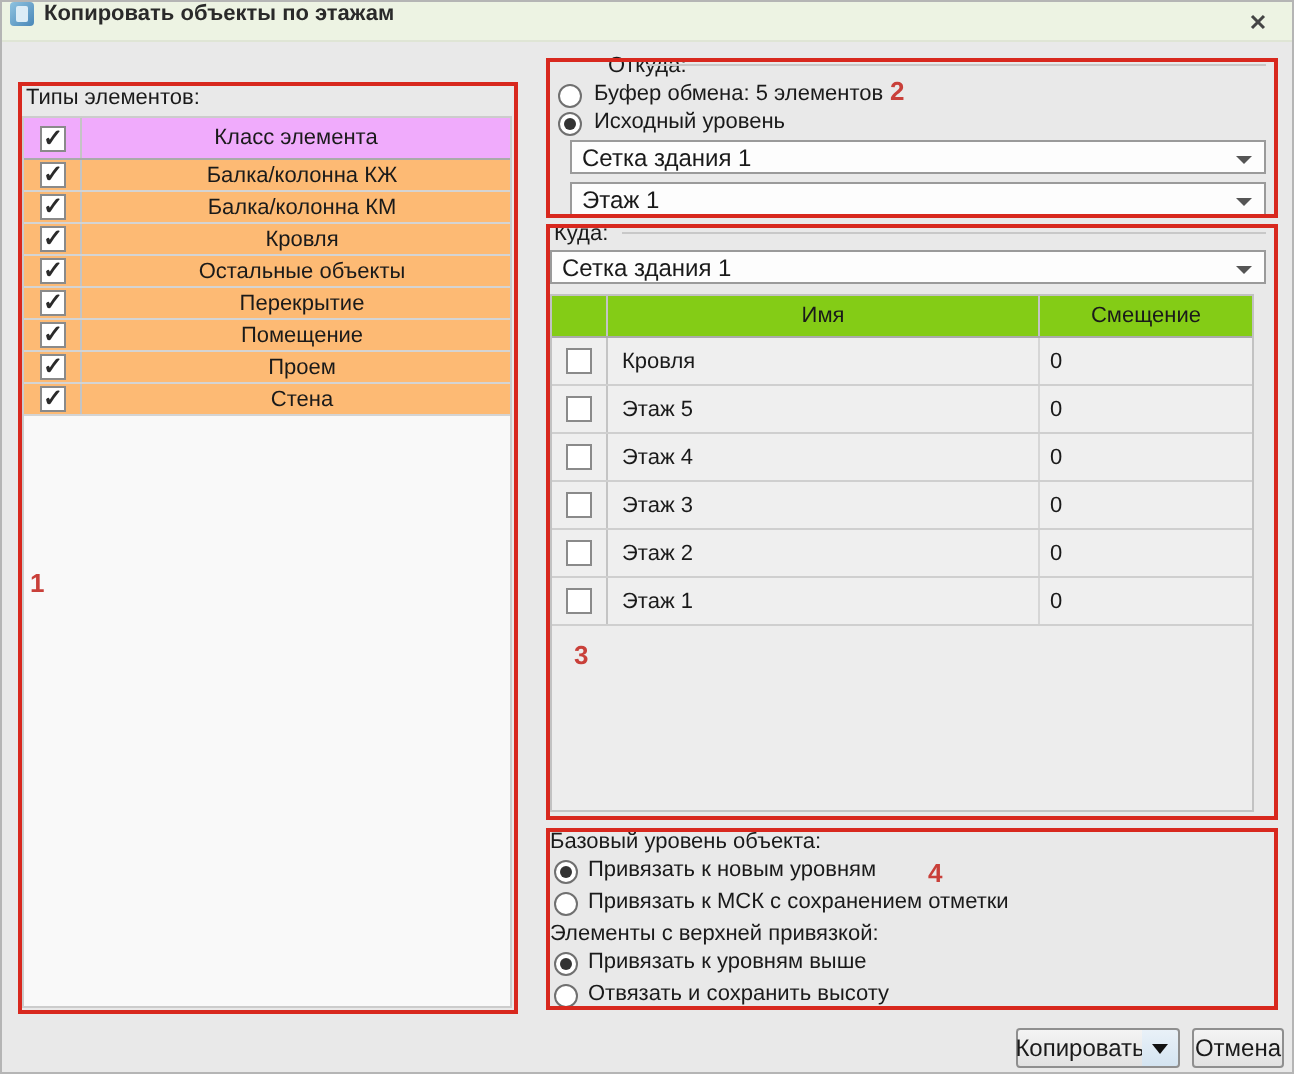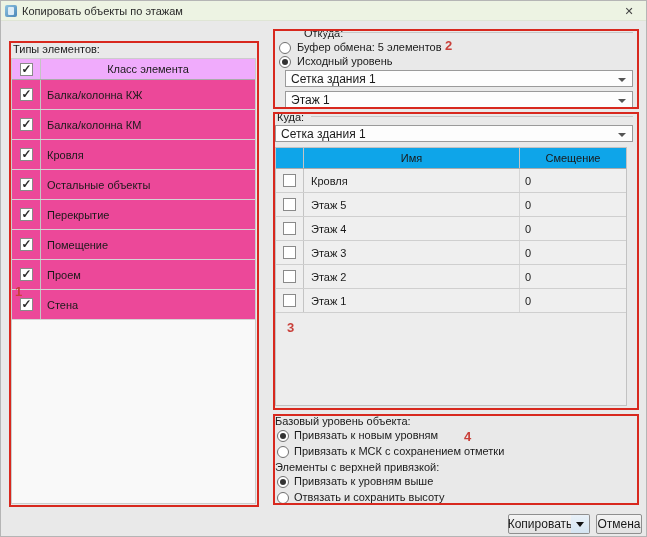--- a/index.html
+++ b/index.html
@@ -6,22 +6,23 @@
   html,body { background:#d7d7d7; }
   body { font-family:"Liberation Sans", sans-serif; }
   .window {
     position:relative; width:647px; height:537px;
     background:#e9e9e9; border:1px solid #b5b5b5; overflow:hidden;
     font-size:11px; color:#1a1a1a;
   }
   
   .titlebar {
     position:absolute; left:0; top:0; right:0; height:20px;
-    background:#edf3e3; display:flex; align-items:center; padding-left:4px;
+    background:#edf3e3; display:flex; padding-left:4px;
     border-bottom:1px solid #dfe5d5;
+    font-weight:bold;
   }
   .app-icon {
     width:12px; height:12px; border-radius:2px; margin-right:5px;
     background:linear-gradient(135deg,#8fc3e0 0%,#4a87b8 100%);
     position:relative;
   }
   .app-icon::after {
     content:""; position:absolute; left:3px; top:2px; width:6px; height:8px;
     background:#dcecf6; border-radius:1px;
   }
@@ -64,29 +65,29 @@
     position:absolute; left:10px; top:57px; width:245px; height:446px;
     background:#f9f9f9; border:1px solid #cccccc;
   }
   .lt-header {
     display:flex; height:21px; background:#f0abfc; border-bottom:1px solid #aaaaaa;
     align-items:center;
   }
   .lt-check-cell { width:29px; border-right:1px solid #c4c4c4; height:100%;
     display:flex; align-items:center; justify-content:center; }
   .lt-name-cell { flex:1; text-align:center; }
-  .lt-row { display:flex; height:30px; border-bottom:1px solid #d4d4d4; align-items:center; background:#ec4899; }
+  .lt-row { display:flex; height:16px; border-bottom:1px solid #d4d4d4; align-items:center; background:#fdba74;text-align:center; }
   .lt-row .name { flex:1; padding-left:6px; }
   
   .to-table {
     position:absolute; left:274px; top:146px; width:352px; height:259px;
     background:#ededed; border:1px solid #c2c2c2;
   }
   .tt-header {
-    display:flex; height:21px; background:#0ea5e9; border-bottom:1px solid #ababab; align-items:center;
+    display:flex; height:21px; background:#84cc16; border-bottom:1px solid #ababab; align-items:center;
   }
   .tt-check-cell { width:28px; height:100%; border-right:1px solid #c4c4c4;
     display:flex; align-items:center; justify-content:center; }
   .tt-name-cell { flex:1; text-align:center; border-right:1px solid #c4c4c4; height:100%;
     display:flex; align-items:center; justify-content:center; }
   .tt-offset-cell { width:106px; text-align:center; }
   .tt-row { display:flex; height:24px; border-bottom:1px solid #cfcfcf; align-items:center; background:#efefef; }
   .tt-row .name { flex:1; padding-left:7px; border-right:1px solid #d6d6d6; height:100%;
     display:flex; align-items:center; }
   .tt-row .offset { width:106px; padding-left:5px; }

